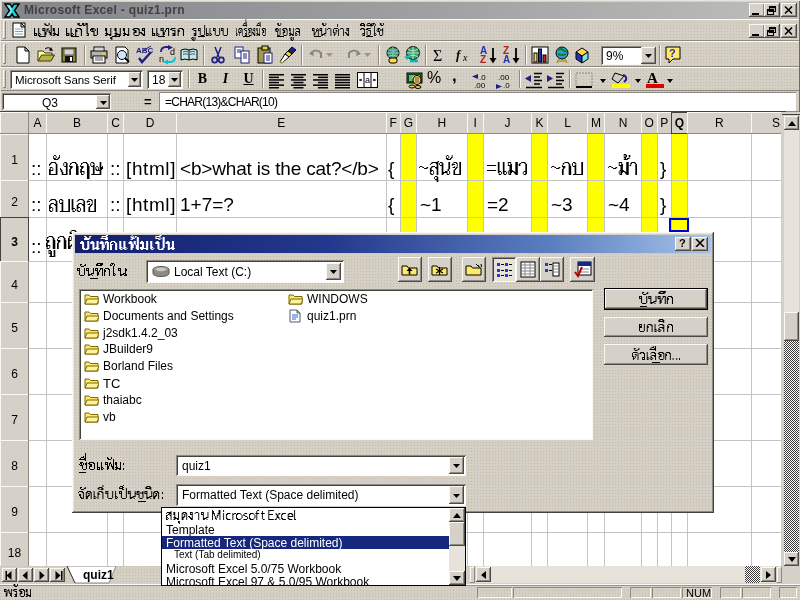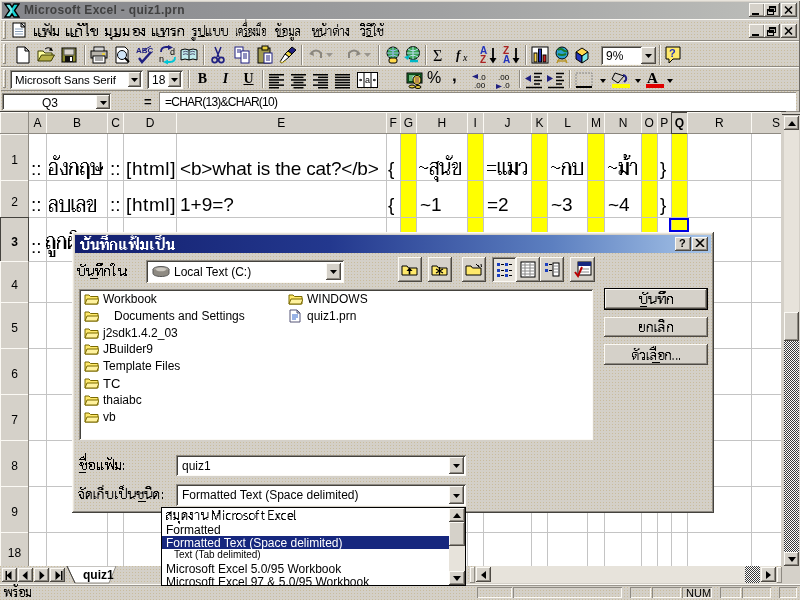--- a/index.html
+++ b/index.html
@@ -448,21 +448,21 @@
 <svg style="position:absolute;left:608px;top:154.0px" width="29" height="21" viewBox="0 0 35 21" preserveAspectRatio="none">
     <path d="M19 0h3v1h-3zM19 1h1v2h-1zM21 1h2v2h-2zM25 1h2v2h-2zM19 3h3v1h-3zM25 3h1v1h-1zM20 4h2v1h-2zM23 4h3v1h-3zM19 5h5v1h-5zM13 8h4v1h-4zM28 8h5v1h-5zM16 9h1v1h-1zM27 9h2v1h-2zM32 9h2v1h-2zM13 9h1v2h-1zM16 10h2v1h-2zM27 10h1v1h-1zM13 11h5v1h-5zM26 11h2v1h-2zM1 12h3v1h-3zM0 13h1v1h-1zM4 13h2v1h-2zM9 13h2v1h-2zM6 14h4v1h-4zM15 12h3v4h-3zM14 16h5v1h-5zM15 17h6v1h-6zM22 8h3v10h-3zM15 18h3v1h-3zM20 18h5v1h-5zM13 17h1v3h-1zM15 19h2v1h-2zM21 19h4v1h-4zM14 20h3v1h-3zM22 20h3v1h-3zM33 10h2v11h-2z" fill="#000"></path>
   </svg>
 <div class="cell" style="left:660px;top:158px;font-size:19px">}</div>
 <div class="cell" style="left:31px;top:194px;font-size:19px">::</div>
 <svg style="position:absolute;left:49px;top:199.0px" width="47" height="13" viewBox="0 0 56 13" preserveAspectRatio="none">
     <path d="M2 0h6v1h-6zM13 0h3v1h-3zM35 0h6v1h-6zM47 0h4v1h-4zM1 1h2v1h-2zM7 1h2v1h-2zM15 1h2v1h-2zM34 1h2v1h-2zM40 1h2v1h-2zM46 1h1v1h-1zM50 1h2v1h-2zM0 2h1v1h-1zM16 2h1v1h-1zM33 2h1v1h-1zM45 2h4v1h-4zM12 1h1v3h-1zM15 3h2v1h-2zM45 3h1v1h-1zM2 4h4v1h-4zM8 2h2v3h-2zM13 4h4v1h-4zM35 4h4v1h-4zM41 2h2v3h-2zM48 4h1v1h-1zM51 2h1v3h-1zM1 5h2v1h-2zM6 5h4v1h-4zM34 5h2v1h-2zM39 5h4v1h-4zM46 5h3v1h-3zM50 5h2v1h-2zM7 6h3v1h-3zM40 6h3v1h-3zM49 6h2v1h-2zM0 6h2v2h-2zM33 6h2v2h-2zM48 7h2v1h-2zM0 8h4v1h-4zM27 0h2v9h-2zM33 8h4v1h-4zM0 9h2v1h-2zM27 9h4v1h-4zM33 9h2v1h-2zM0 10h1v1h-1zM27 10h2v1h-2zM33 10h1v1h-1zM0 11h2v1h-2zM4 9h1v3h-1zM15 5h2v7h-2zM23 0h2v12h-2zM28 11h1v1h-1zM31 10h1v2h-1zM33 11h2v1h-2zM37 9h1v3h-1zM47 8h2v4h-2zM54 0h2v12h-2zM1 12h3v1h-3zM8 7h2v6h-2zM13 12h12v1h-12zM28 12h3v1h-3zM34 12h3v1h-3zM41 7h2v6h-2zM47 12h9v1h-9z" fill="#000"></path>
   </svg>
 <div class="cell" style="left:110px;top:194px;font-size:19px">::</div>
 <div class="cell" style="left:126px;top:194px;font-size:19px;letter-spacing:0.6px">[html]</div>
-<div class="cell" style="left:180px;top:194px;font-size:19px">1+9=?</div>
+<div class="cell" style="left:180px;top:194px;font-size:19px">1+7=?</div>
 <div class="cell" style="left:388px;top:194px;font-size:19px">{</div>
 <div class="cell" style="left:420px;top:194px;font-size:19px">~1</div>
 <div class="cell" style="left:487px;top:194px;font-size:19px">=2</div>
 <div class="cell" style="left:551px;top:194px;font-size:19px">~3</div>
 <div class="cell" style="left:608px;top:194px;font-size:19px">~4</div>
 <div class="cell" style="left:660px;top:194px;font-size:19px">}</div>
 <div class="cell" style="left:31px;top:236px;font-size:19px">::</div>
 <svg style="position:absolute;left:46px;top:230.0px" width="44" height="27" viewBox="0 0 52 27" preserveAspectRatio="none">
     <path d="M30 0h5v1h-5zM29 1h1v1h-1zM34 1h2v1h-2zM28 2h2v1h-2zM35 2h2v1h-2zM28 3h9v1h-9zM3 6h5v1h-5zM16 6h5v1h-5zM27 6h3v1h-3zM43 6h6v1h-6zM1 7h2v1h-2zM7 7h2v1h-2zM14 7h2v1h-2zM20 7h2v1h-2zM27 7h1v1h-1zM41 7h3v1h-3zM48 7h2v1h-2zM1 8h1v1h-1zM14 8h1v1h-1zM41 8h2v1h-2zM0 9h1v1h-1zM8 8h2v2h-2zM13 9h1v1h-1zM21 8h2v2h-2zM26 8h2v2h-2zM30 7h1v3h-1zM49 8h2v2h-2zM0 10h4v1h-4zM13 10h4v1h-4zM26 10h4v1h-4zM45 10h2v1h-2zM1 11h3v1h-3zM14 11h3v1h-3zM1 12h2v1h-2zM14 12h2v1h-2zM44 11h1v2h-1zM47 11h1v2h-1zM31 12h2v2h-2zM40 9h2v5h-2zM45 13h3v1h-3zM0 13h2v2h-2zM30 14h1v1h-1zM33 14h1v1h-1zM35 6h3v9h-3zM46 14h1v1h-1zM0 15h5v1h-5zM26 11h2v5h-2zM29 15h2v1h-2zM33 15h5v1h-5zM45 15h2v1h-2zM0 16h2v1h-2zM26 16h4v1h-4zM34 16h4v1h-4zM41 14h2v3h-2zM44 16h2v1h-2zM1 17h1v1h-1zM4 16h1v2h-1zM41 17h4v1h-4zM1 18h3v1h-3zM8 10h3v9h-3zM13 13h2v6h-2zM21 10h3v9h-3zM26 17h3v2h-3zM35 17h3v2h-3zM41 18h2v1h-2zM49 10h3v9h-3zM3 20h3v1h-3zM3 21h1v2h-1zM5 21h2v2h-2zM3 23h4v1h-4zM5 24h2v2h-2zM9 20h2v6h-2zM4 26h7v1h-7z" fill="#000"></path>
   </svg>
@@ -611,36 +611,36 @@
 <div class="ab field" style="left:79px;top:289px;width:514px;height:151px"></div>
 <svg class="ab" style="left:84px;top:293.0px" width="15" height="12" viewBox="0 0 15 12">
     <path d="M1 11V2h4l1.5 1.5H14V11z" fill="#ffe96b" stroke="#7a6a00"></path>
     <path d="M1 11l2-5h12l-2 5z" fill="#fff29e" stroke="#7a6a00"></path>
   </svg>
 <div class="ab" style="left:103px;top:292.0px;font-size:12px">Workbook</div>
 <svg class="ab" style="left:84px;top:309.8px" width="15" height="12" viewBox="0 0 15 12">
     <path d="M1 11V2h4l1.5 1.5H14V11z" fill="#ffe96b" stroke="#7a6a00"></path>
     <path d="M1 11l2-5h12l-2 5z" fill="#fff29e" stroke="#7a6a00"></path>
   </svg>
-<div class="ab" style="left:114px;top:308.8px;font-size:12px">Documents and Settings</div>
+<div class="ab" style="left:103px;top:308.8px;font-size:12px">Documents and Settings</div>
 <svg class="ab" style="left:84px;top:326.6px" width="15" height="12" viewBox="0 0 15 12">
     <path d="M1 11V2h4l1.5 1.5H14V11z" fill="#ffe96b" stroke="#7a6a00"></path>
     <path d="M1 11l2-5h12l-2 5z" fill="#fff29e" stroke="#7a6a00"></path>
   </svg>
 <div class="ab" style="left:103px;top:325.6px;font-size:12px">j2sdk1.4.2_03</div>
 <svg class="ab" style="left:84px;top:343.4px" width="15" height="12" viewBox="0 0 15 12">
     <path d="M1 11V2h4l1.5 1.5H14V11z" fill="#ffe96b" stroke="#7a6a00"></path>
     <path d="M1 11l2-5h12l-2 5z" fill="#fff29e" stroke="#7a6a00"></path>
   </svg>
 <div class="ab" style="left:103px;top:342.4px;font-size:12px">JBuilder9</div>
 <svg class="ab" style="left:84px;top:360.2px" width="15" height="12" viewBox="0 0 15 12">
     <path d="M1 11V2h4l1.5 1.5H14V11z" fill="#ffe96b" stroke="#7a6a00"></path>
     <path d="M1 11l2-5h12l-2 5z" fill="#fff29e" stroke="#7a6a00"></path>
   </svg>
-<div class="ab" style="left:103px;top:359.2px;font-size:12px">Template Files</div>
+<div class="ab" style="left:103px;top:359.2px;font-size:12px">Borland Files</div>
 <svg class="ab" style="left:84px;top:377.0px" width="15" height="12" viewBox="0 0 15 12">
     <path d="M1 11V2h4l1.5 1.5H14V11z" fill="#ffe96b" stroke="#7a6a00"></path>
     <path d="M1 11l2-5h12l-2 5z" fill="#fff29e" stroke="#7a6a00"></path>
   </svg>
 <div class="ab" style="left:103px;top:376.0px;font-size:13px">TC</div>
 <svg class="ab" style="left:84px;top:393.8px" width="15" height="12" viewBox="0 0 15 12">
     <path d="M1 11V2h4l1.5 1.5H14V11z" fill="#ffe96b" stroke="#7a6a00"></path>
     <path d="M1 11l2-5h12l-2 5z" fill="#fff29e" stroke="#7a6a00"></path>
   </svg>
 <div class="ab" style="left:103px;top:392.8px;font-size:12px">thaiabc</div>
@@ -691,25 +691,25 @@
 <div class="ab field" style="left:176px;top:484px;width:290px;height:22px"></div>
 <div class="ab" style="left:182px;top:488px;font-size:12px">Formatted Text (Space delimited)</div>
 <div class="ab ddbtn" style="left:449px;top:486px;width:15px;height:18px"></div>
 <svg class="ab" style="left:452px;top:493px" width="9" height="6" viewBox="0 0 9 6">
     <path d="M1 1l3.5 4L8 1z" fill="#000"></path>
   </svg>
 <div class="ab" style="left:161px;top:507px;width:305px;height:79px;background:#fff;border:1px solid #000"></div>
 <svg style="position:absolute;left:166px;top:510.0px" width="130" height="14" viewBox="0 0 141 14" preserveAspectRatio="none">
     <path d="M50 0h1v1h-1zM99 0h2v1h-2zM111 0h6v1h-6zM5 1h1v1h-1zM62 0h1v2h-1zM1 2h5v1h-5zM18 2h4v1h-4zM26 2h3v1h-3zM32 2h3v1h-3zM38 2h3v1h-3zM50 1h2v2h-2zM57 0h2v3h-2zM98 1h1v2h-1zM104 1h1v2h-1zM0 3h1v1h-1zM3 3h3v1h-3zM17 3h2v1h-2zM21 3h2v1h-2zM26 3h1v1h-1zM28 3h1v1h-1zM31 3h1v1h-1zM38 3h1v1h-1zM40 3h1v1h-1zM50 3h3v1h-3zM56 3h3v1h-3zM66 3h4v1h-4zM72 3h1v1h-1zM74 3h2v1h-2zM77 3h4v1h-4zM85 3h3v1h-3zM91 3h4v1h-4zM97 3h4v1h-4zM103 3h4v1h-4zM111 1h1v3h-1zM119 3h1v1h-1zM122 3h2v1h-2zM126 3h4v1h-4zM133 3h4v1h-4zM2 4h2v1h-2zM5 4h1v1h-1zM8 2h2v3h-2zM19 4h2v1h-2zM26 4h3v1h-3zM38 4h3v1h-3zM56 4h1v1h-1zM65 4h2v1h-2zM72 4h2v1h-2zM76 4h2v1h-2zM81 4h1v1h-1zM84 4h1v1h-1zM90 4h2v1h-2zM95 4h1v1h-1zM111 4h5v1h-5zM119 4h2v1h-2zM122 4h1v1h-1zM125 4h2v1h-2zM132 4h2v1h-2zM136 4h2v1h-2zM0 5h2v1h-2zM4 5h2v1h-2zM20 5h1v1h-1zM52 4h1v2h-1zM55 5h2v1h-2zM84 5h2v1h-2zM132 5h1v1h-1zM137 5h1v1h-1zM0 6h1v1h-1zM9 5h1v2h-1zM17 4h1v3h-1zM19 6h2v1h-2zM24 6h2v1h-2zM45 2h1v5h-1zM86 6h2v1h-2zM120 5h2v2h-2zM132 6h6v1h-6zM0 7h2v1h-2zM8 7h3v1h-3zM13 2h1v6h-1zM17 7h3v1h-3zM25 7h2v1h-2zM28 5h1v3h-1zM40 5h1v3h-1zM43 7h3v1h-3zM53 6h1v2h-1zM55 6h1v2h-1zM65 5h1v3h-1zM76 5h1v3h-1zM82 5h1v3h-1zM90 5h1v3h-1zM96 5h1v3h-1zM120 7h3v1h-3zM125 5h1v3h-1zM132 7h1v1h-1zM0 8h1v1h-1zM2 8h1v1h-1zM9 8h5v1h-5zM26 8h3v1h-3zM40 8h4v1h-4zM53 8h2v1h-2zM65 8h2v1h-2zM76 8h2v1h-2zM81 8h1v1h-1zM88 7h1v2h-1zM90 8h2v1h-2zM95 8h1v1h-1zM104 4h1v5h-1zM111 5h1v4h-1zM119 8h1v1h-1zM122 8h1v1h-1zM125 8h2v1h-2zM132 8h2v1h-2zM139 0h1v9h-1zM0 9h2v1h-2zM5 6h1v4h-1zM8 9h2v1h-2zM12 9h2v1h-2zM17 8h2v2h-2zM22 4h1v6h-1zM27 9h2v1h-2zM35 3h1v7h-1zM40 9h2v1h-2zM44 9h1v1h-1zM50 4h1v6h-1zM54 9h1v1h-1zM58 4h1v6h-1zM62 3h1v7h-1zM66 9h4v1h-4zM72 5h1v5h-1zM77 9h4v1h-4zM84 9h4v1h-4zM91 9h4v1h-4zM98 4h1v6h-1zM105 9h2v1h-2zM111 9h6v1h-6zM118 9h2v1h-2zM123 9h1v1h-1zM126 9h4v1h-4zM133 9h4v1h-4zM139 9h2v1h-2zM13 11h2v2h-2zM14 13h1v1h-1z" fill="#000"></path>
   </svg>
-<div class="ab" style="left:166px;top:523px;font-size:12px">Formatted</div>
+<div class="ab" style="left:166px;top:523px;font-size:12px">Template</div>
 <div class="ab" style="left:162px;top:536px;width:287px;height:13px;background:#16277e"></div>
 <div class="ab" style="left:166px;top:536px;font-size:12px;color:#fff">Formatted Text (Space delimited)</div>
 <div class="ab" style="left:174px;top:549px;font-size:10px">Text (Tab delimited)</div>
-<div class="ab" style="left:166px;top:562px;font-size:12px">Microsoft Excel 5.0/95 Workbook</div>
+<div class="ab" style="left:166px;top:562px;font-size:12px">Microsoft Excel 5.0/75 Workbook</div>
 <div class="ab" style="left:166px;top:575px;font-size:12px">Microsoft Excel 97 &amp; 5.0/95 Workbook</div>
 <div class="ab" style="left:449px;top:508px;width:16px;height:77px;background:#e7e3db"></div>
 <div class="ab raised" style="left:449px;top:508px;width:16px;height:14px;background:#d5d1c9"></div>
 <svg class="ab" style="left:453px;top:513px" width="8" height="5" viewBox="0 0 8 5">
     <path d="M4 0L0 5h8z" fill="#000"></path>
   </svg>
 <div class="ab raised" style="left:449px;top:522px;width:16px;height:24px;background:#d5d1c9"></div>
 <div class="ab raised" style="left:449px;top:571px;width:16px;height:14px;background:#d5d1c9"></div>
 <svg class="ab" style="left:453px;top:576px" width="8" height="5" viewBox="0 0 8 5">
     <path d="M4 5L0 0h8z" fill="#000"></path>

